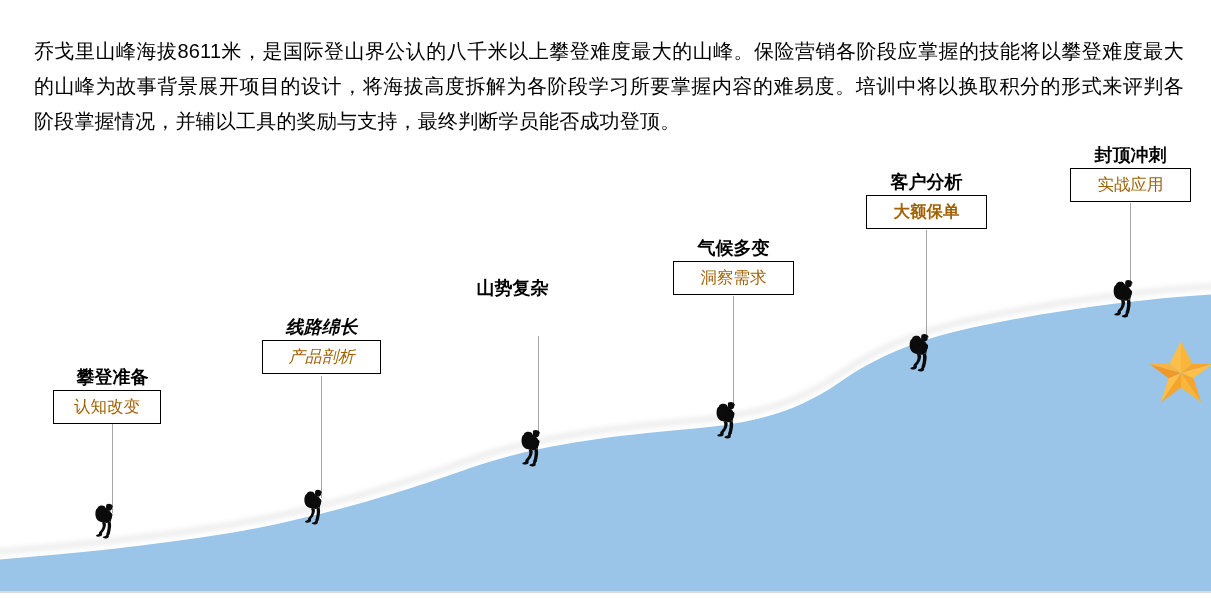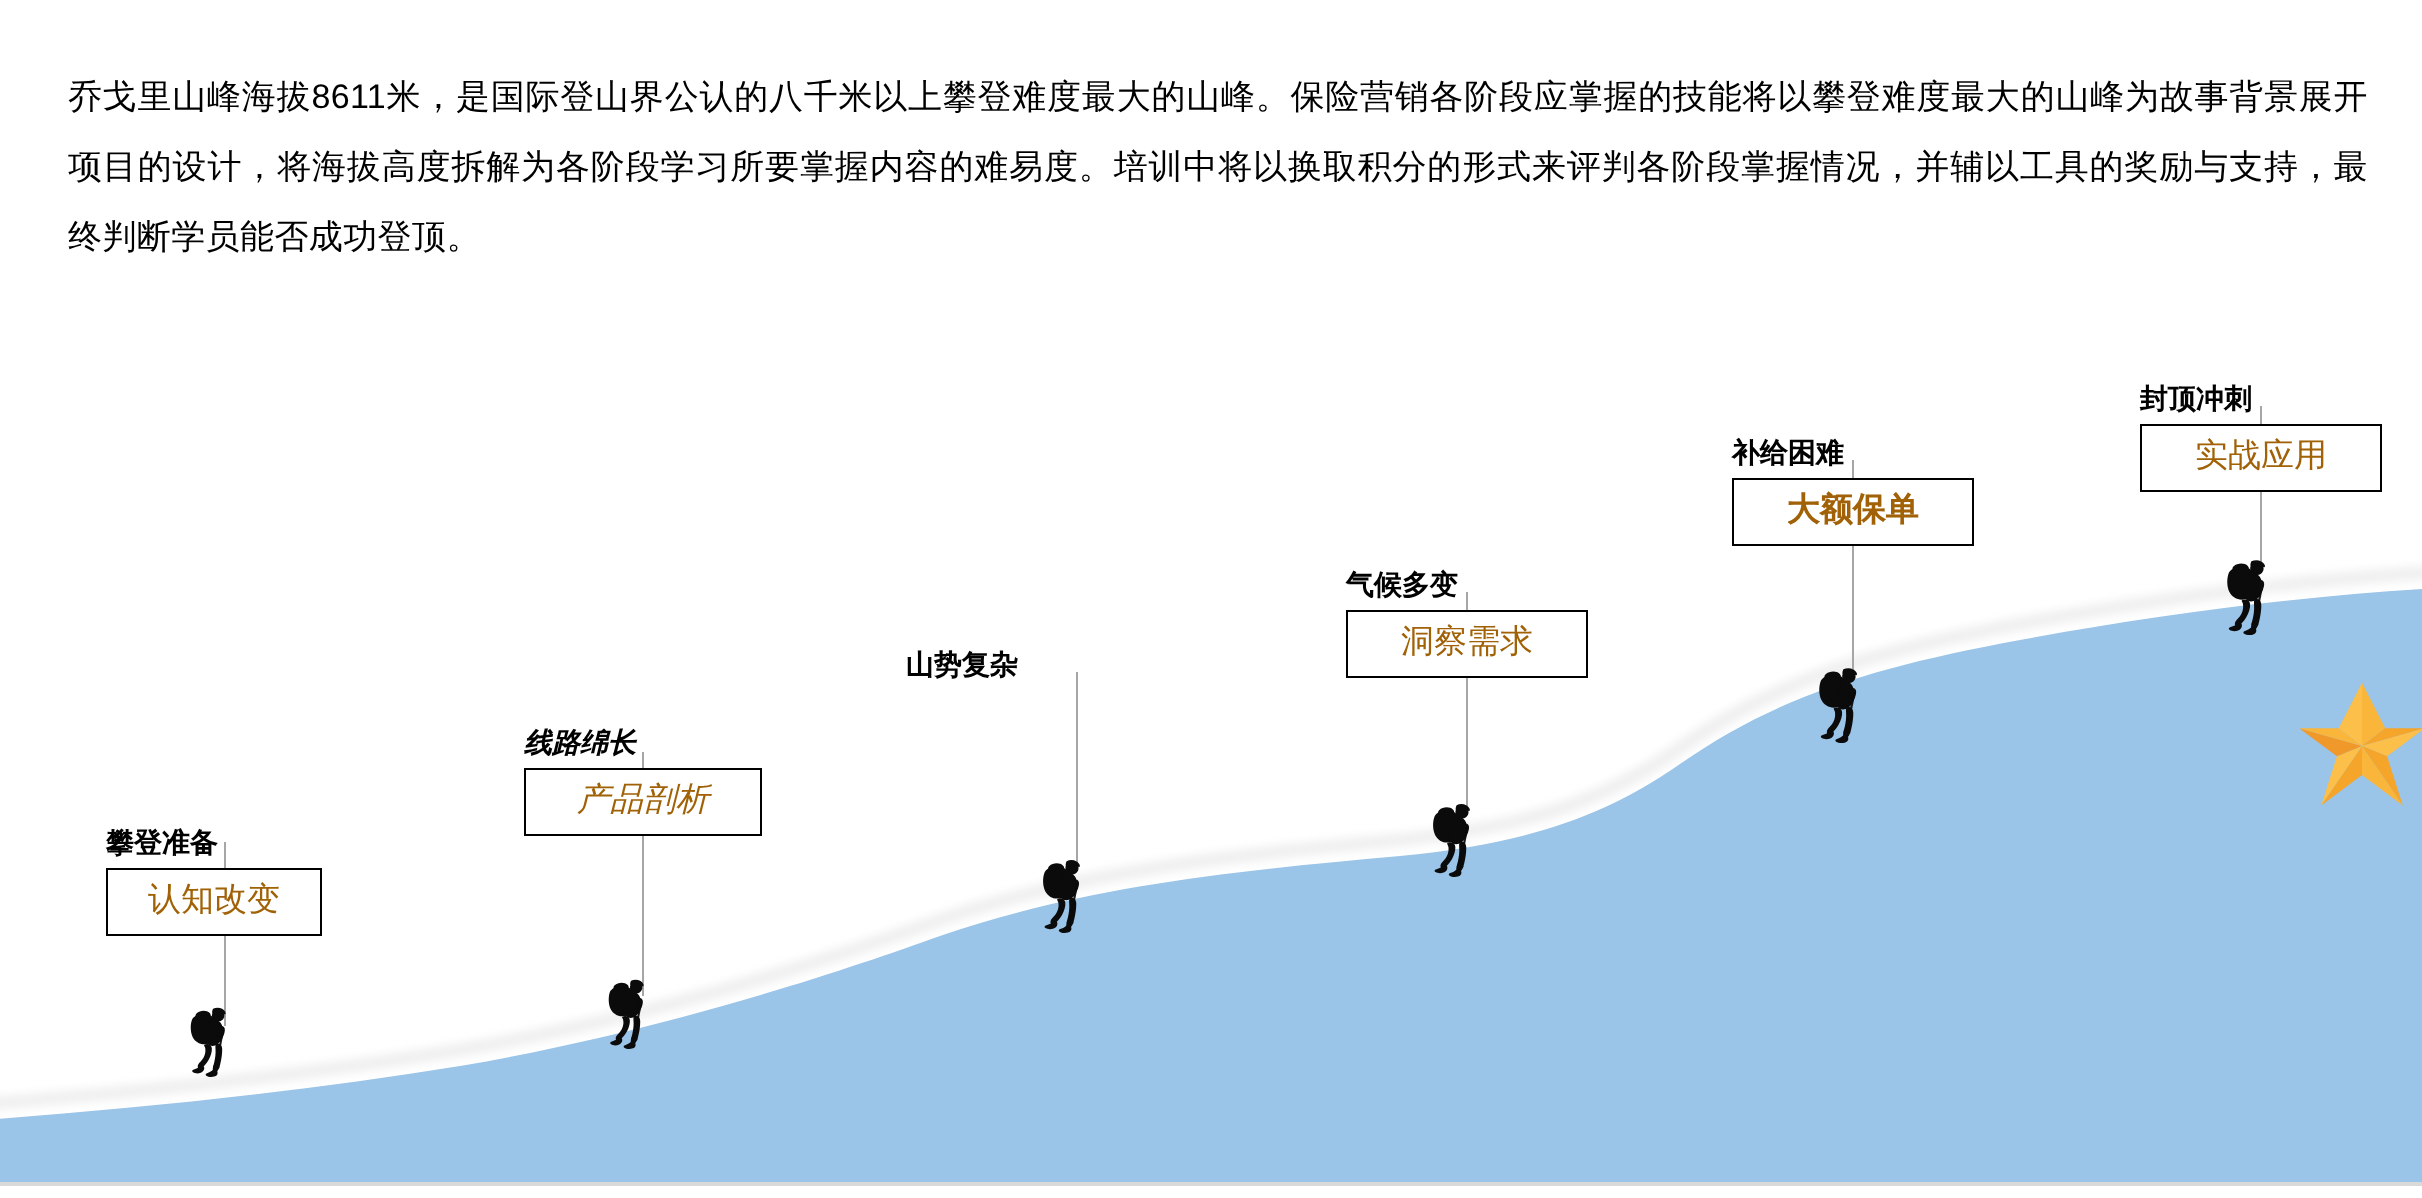--- a/index.html
+++ b/index.html
@@ -17,21 +17,21 @@
     background: #ffffff;
     overflow: hidden;
   }
 
   
   #intro-paragraph {
     position: absolute;
     left: 34px;
     top: 14px;
     width: 1150px;
-    font-size: 17px;
+    font-size: 20px;
     line-height: 35px;
     color: #000000;
     letter-spacing: 0.2px;
     text-align: justify;
     text-justify: inter-ideograph;
   }
 
   
   #hill-art {
     position: absolute;
@@ -42,27 +42,27 @@
   }
   #hill-art svg {
     display: block;
   }
 
   
   .stage {
     position: absolute;
   }
   .stage-title {
-    font-size: 14px;
+    font-size: 18px;
     font-weight: bold;
     color: #000000;
+    text-align: center;
     white-space: nowrap;
     line-height: 20px;
     margin-bottom: 3px;
-    margin-top: 44px;
   }
   .stage-box {
     border: 1.6px solid #000000;
     background: #ffffff;
     font-size: 16.5px;
     color: #a16207;
     text-align: center;
     white-space: nowrap;
     padding: 5px 12px 6px 12px;
     line-height: 21px;
@@ -273,21 +273,21 @@
       <path d="M25.8,18.8 l1.3,0.5 l-4.9,24.6 l-1.4,-0.3 z" opacity="0.95"></path>
 
       <path d="M20.0,42.8 l4.0,0.8 l-0.3,1.3 l-4.0,-0.8 z"></path>
 
       <path d="M18.0,13.4 l2.0,0.4 l-1.2,7.6 l-2.0,-0.4 z" fill="#0b0b0b"></path>
     </g>
   </svg>
 </div>
       <div class="leader-line" style="left: 926px; top: 230px; height: 107px; background: rgb(166, 166, 166);"></div>
       <div class="stage" style="left: 866px; top: 172px; width: 121px;">
-        <div class="stage-title">补给困难</div>
+        <div class="stage-title">客户分析</div>
         <div class="stage-box" style="border-color: rgb(0, 0, 0); width: 121px; font-weight: bold;">大额保单</div>
       </div>
       <div class="hiker" style="left: 906px; top: 331px; transform: scale(0.8); transform-origin: left top;">
   <svg width="40" height="62" viewBox="0 0 40 62" xmlns="http://www.w3.org/2000/svg">
     <g fill="#0b0b0b">
 
       <path d="M22.0,5.2 c2.6,-0.6 4.8,1.0 5.2,3.3 c0.4,2.3 -1.3,4.4 -3.7,4.7 c-2.4,0.3 -4.4,-1.3 -4.6,-3.6 c-0.2,-2.1 0.9,-3.9 3.1,-4.4 z"></path>
 
       <path d="M19.6,4.6 c3.0,-1.6 6.9,-0.6 8.2,2.0 c0.6,1.2 0.3,2.1 -0.6,1.6 c-2.0,-1.1 -4.6,-1.4 -6.9,-0.6 c-1.2,0.4 -1.8,-0.3 -0.7,-3.0 z"></path>
 

